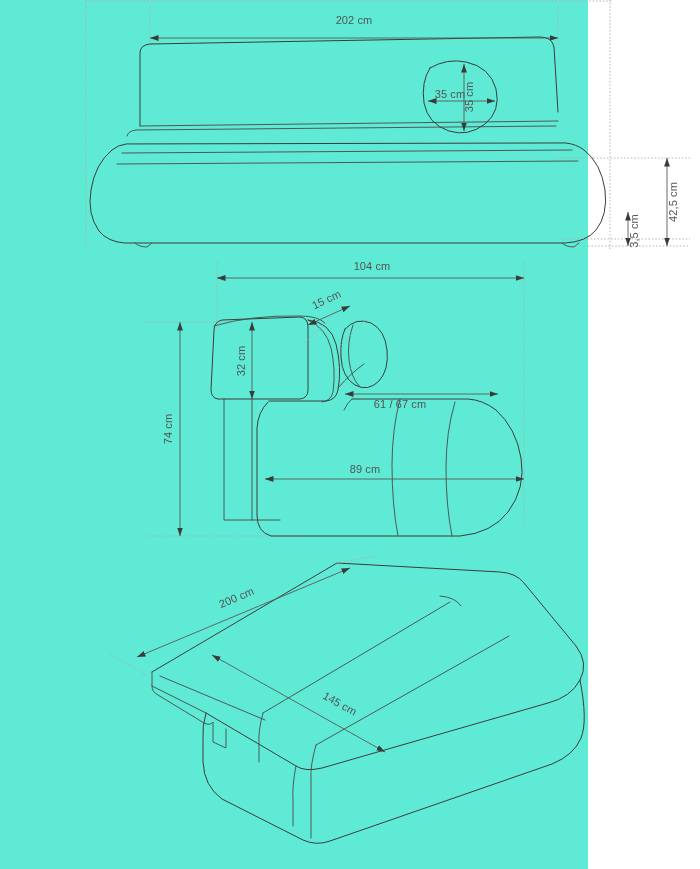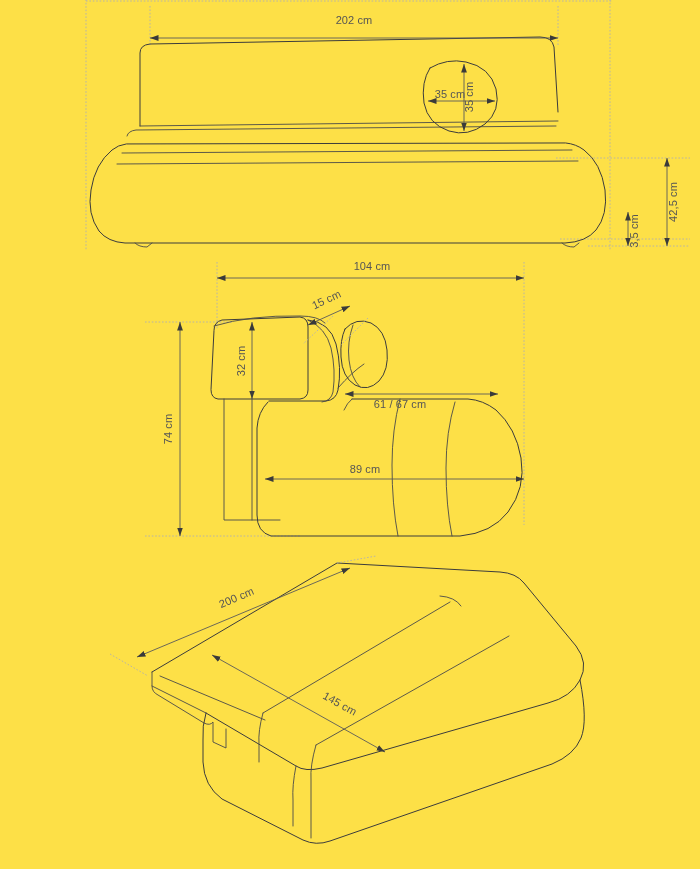--- a/index.html
+++ b/index.html
@@ -9,23 +9,23 @@
   }
   body {
     width: 700px;
     height: 869px;
     font-family: "Liberation Sans", sans-serif;
     color: #555555;
     overflow: hidden;
   }
   #sheet {
     position: relative;
-    width: 700px;
+    width: 588px;
     height: 869px;
-    background: #fde047;
+    background: #5eead4;
   }
   svg.view {
     position: absolute;
     left: 0;
     top: 0;
     width: 700px;
     height: 869px;
     overflow: visible;
   }
   .outline {

